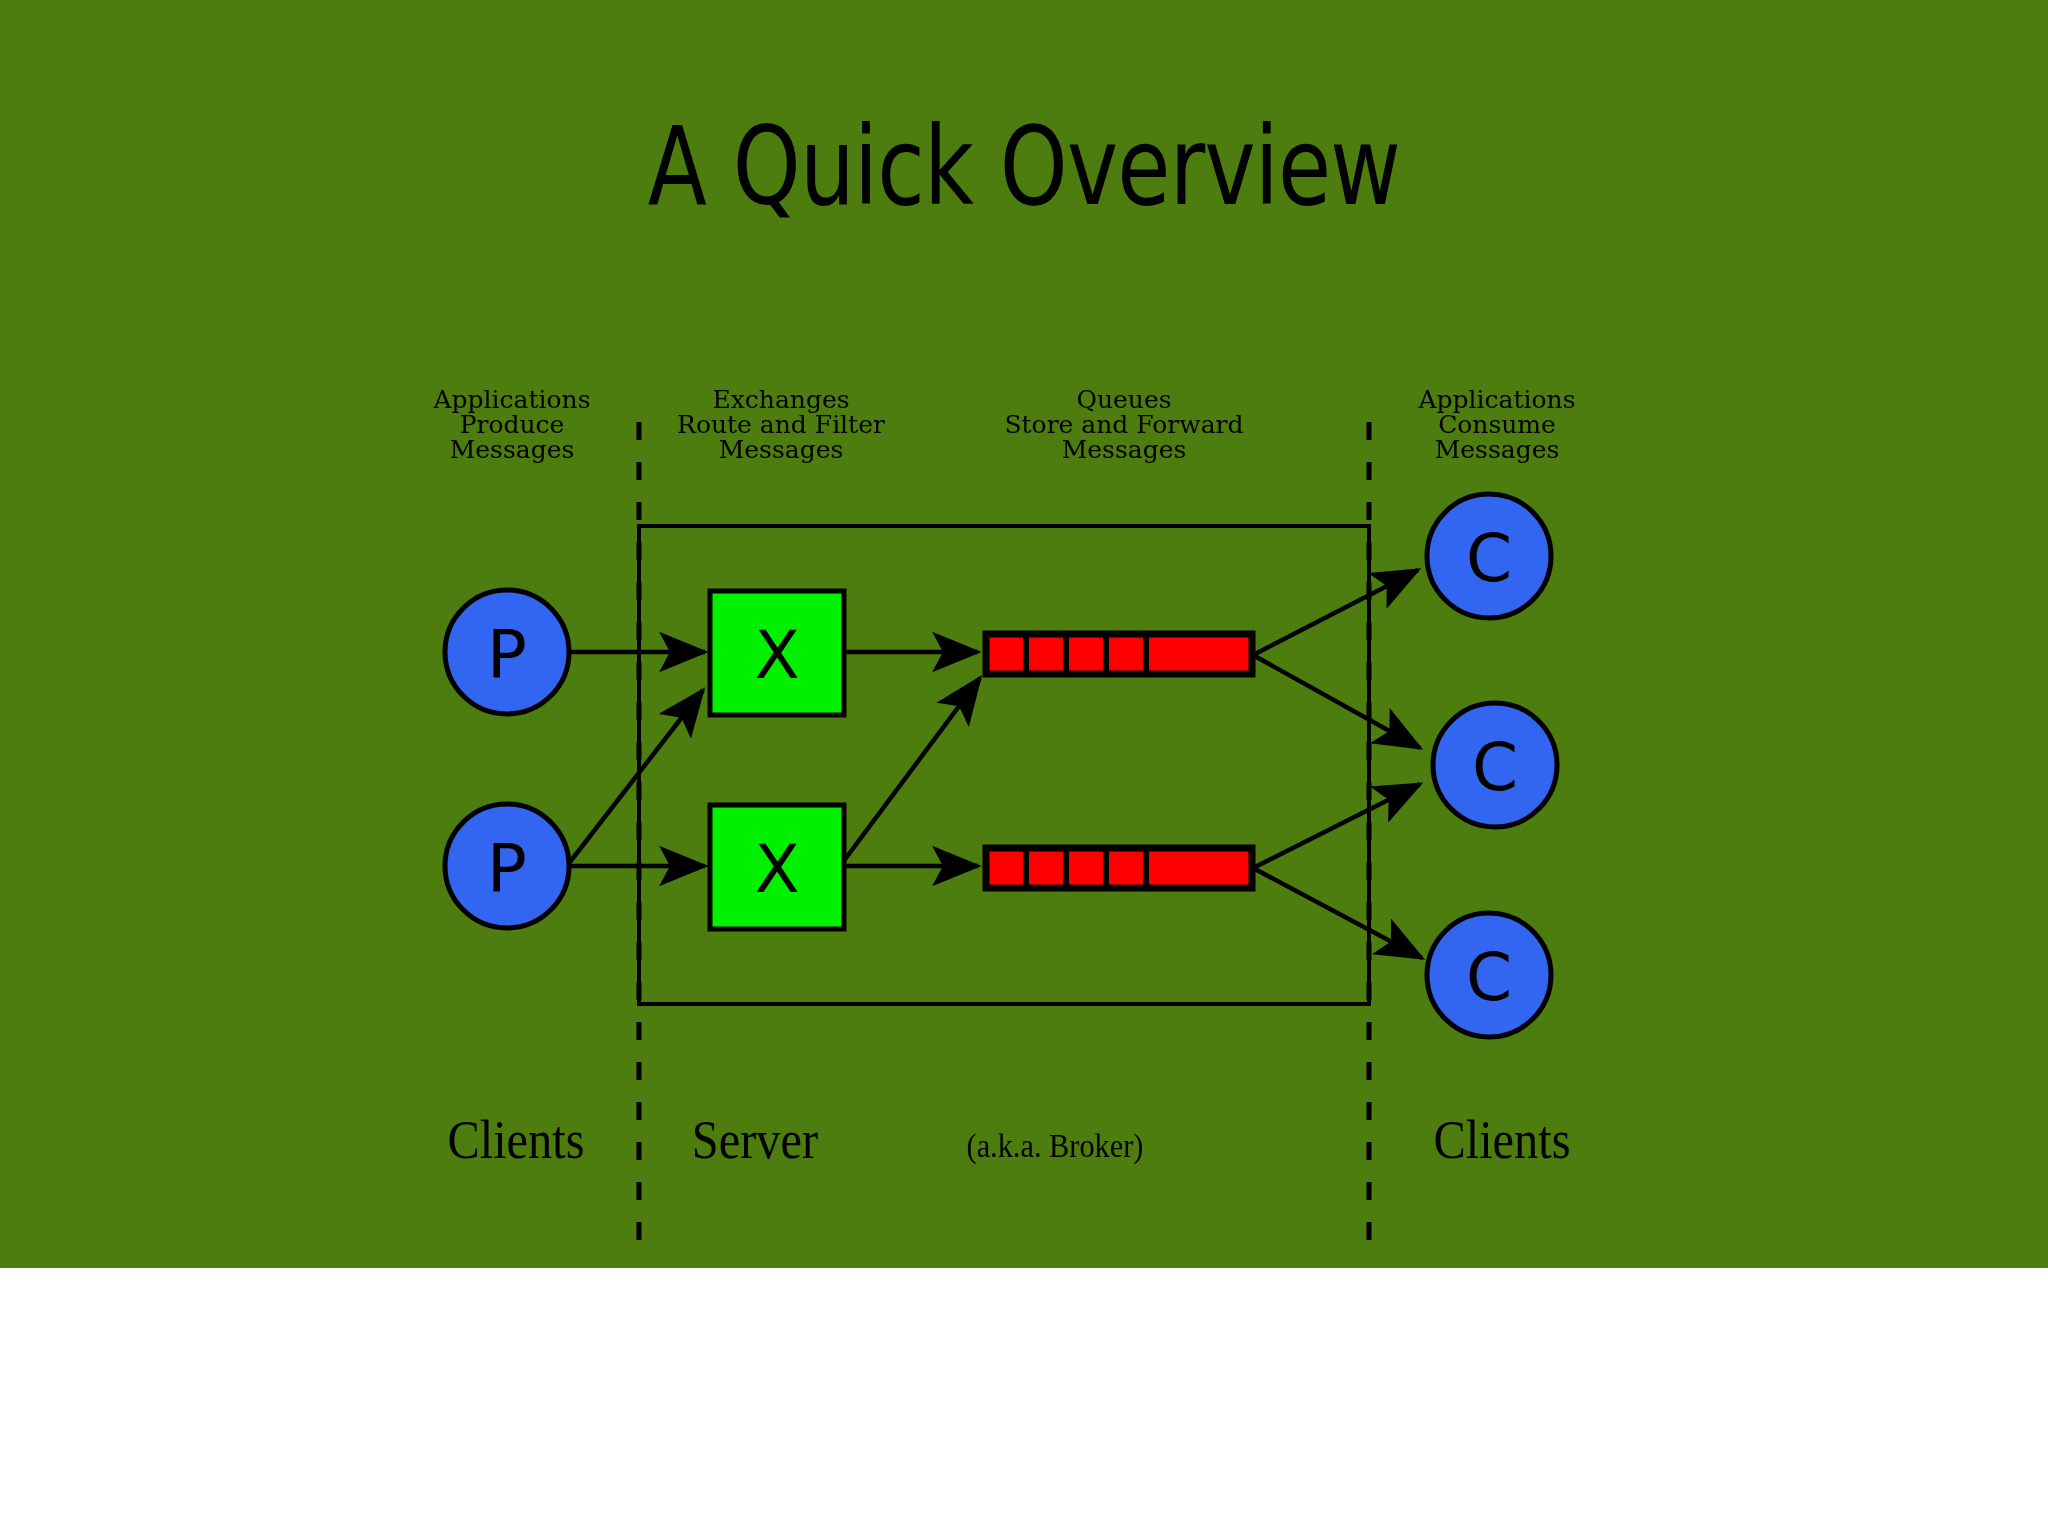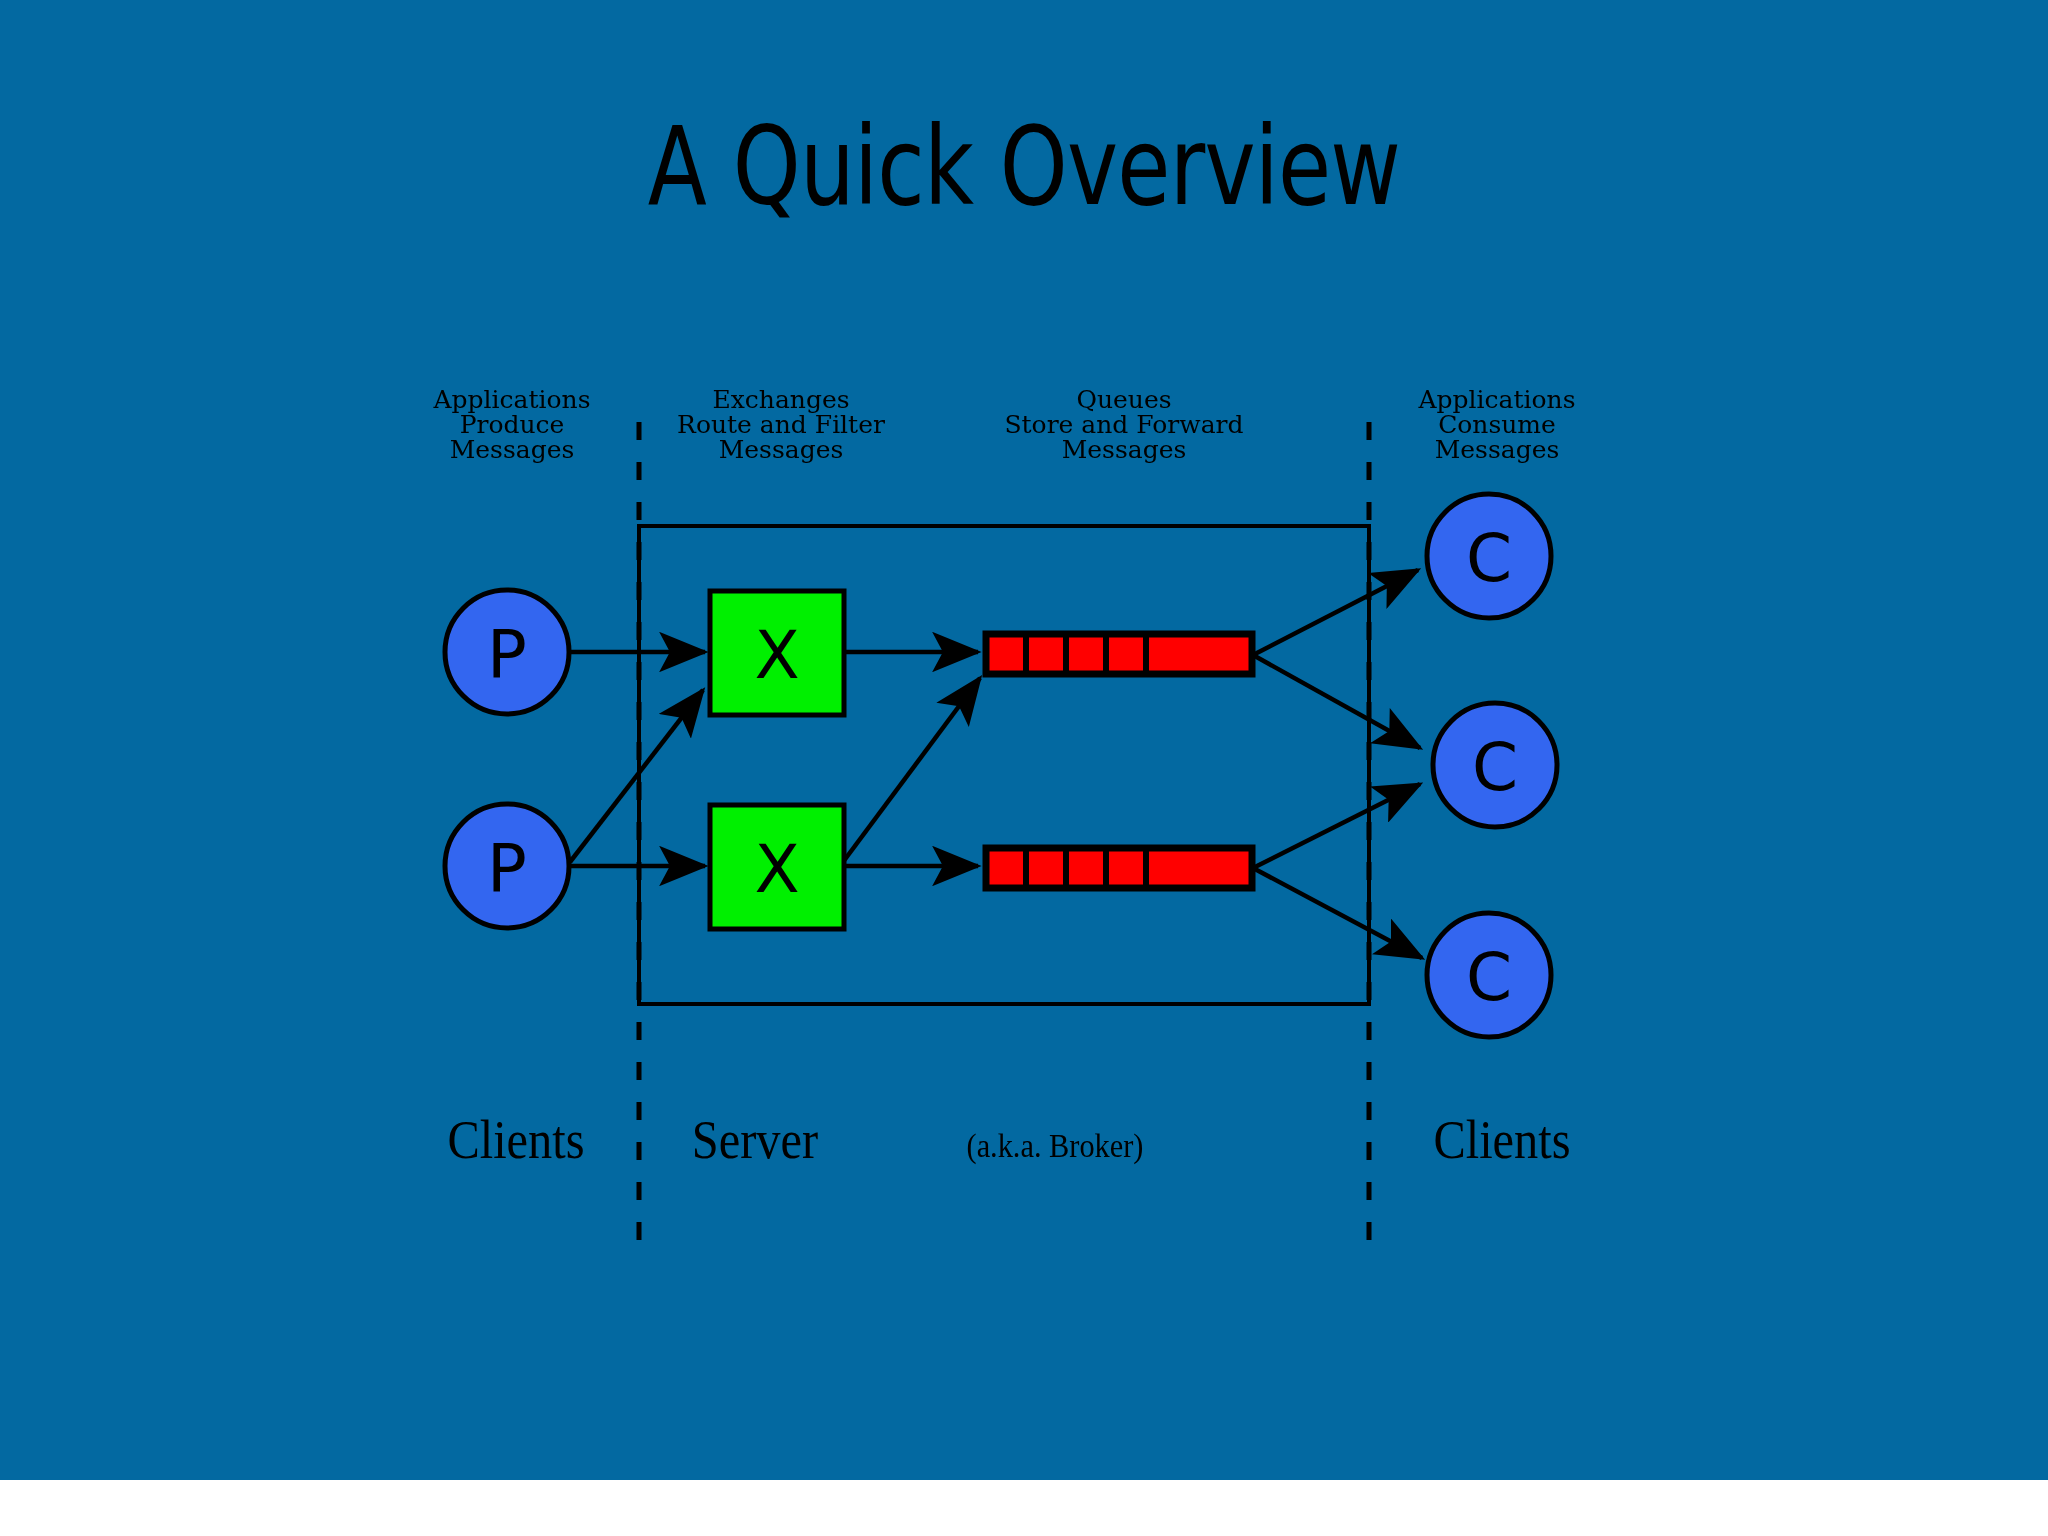--- a/index.html
+++ b/index.html
@@ -9,22 +9,22 @@
   }
   body {
     width: 2048px;
     height: 1536px;
     overflow: hidden;
     font-family: "Liberation Sans", sans-serif;
   }
   #slide {
     position: relative;
     width: 2048px;
-    height: 1480px;
-    background: #0369a1;
+    height: 1268px;
+    background: #4d7c0f;
   }
   #slide-title {
     position: absolute;
     left: 0;
     top: 104px;
     width: 2048px;
     text-align: center;
     font-family: "DejaVu Sans", sans-serif;
     font-size: 108px;
     font-weight: 400;

